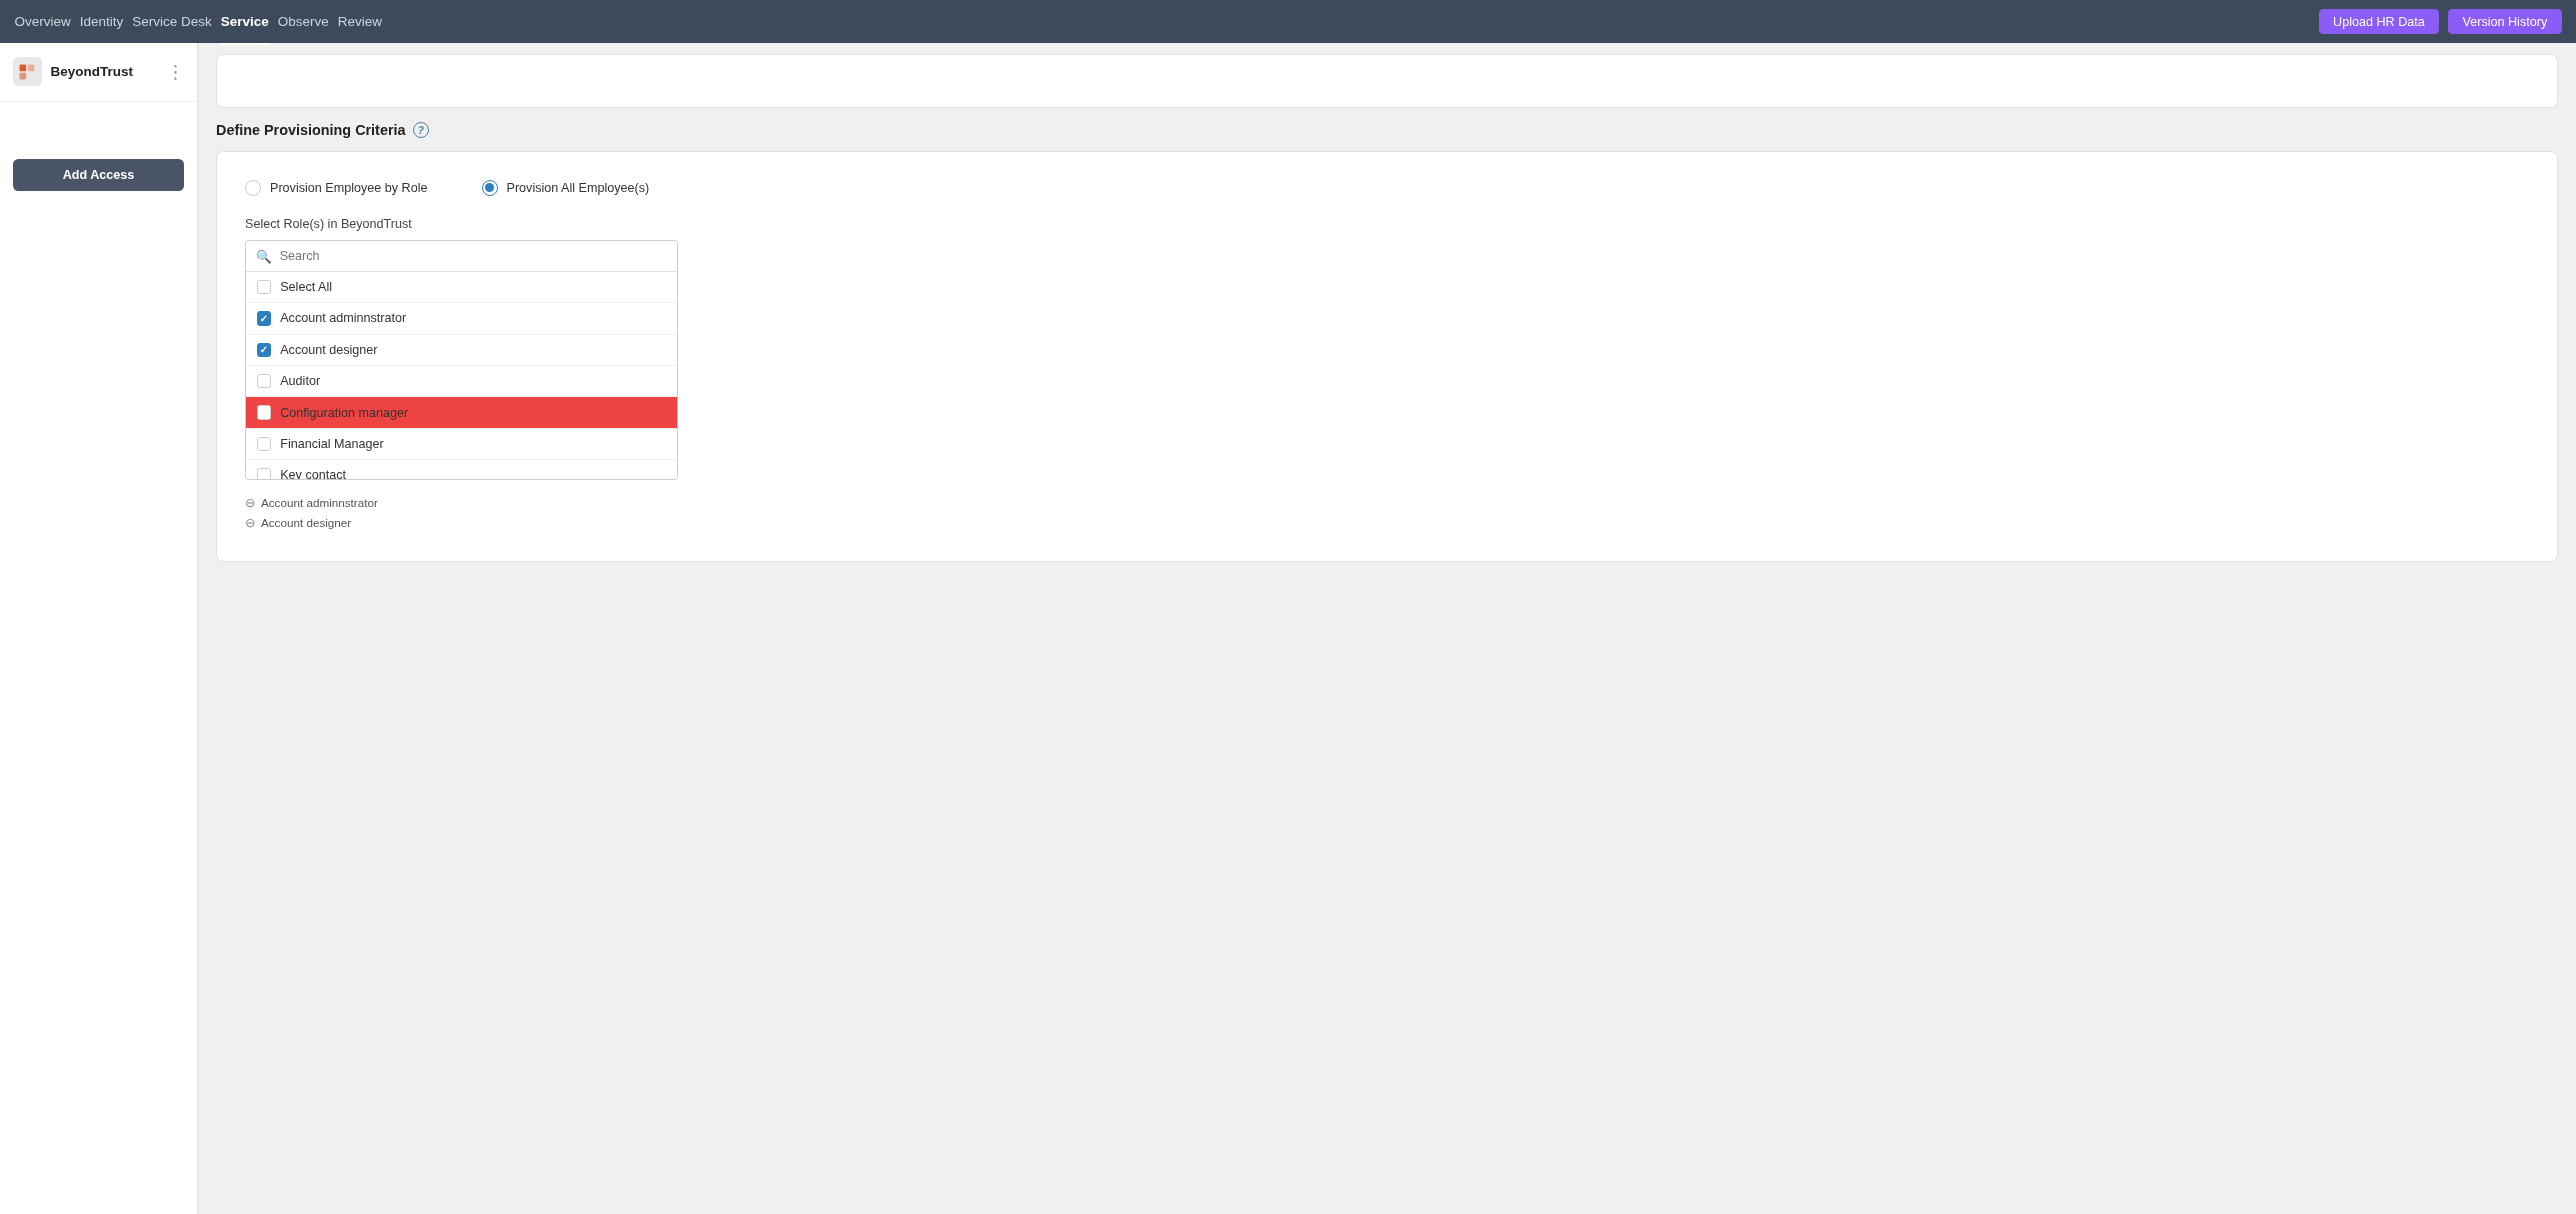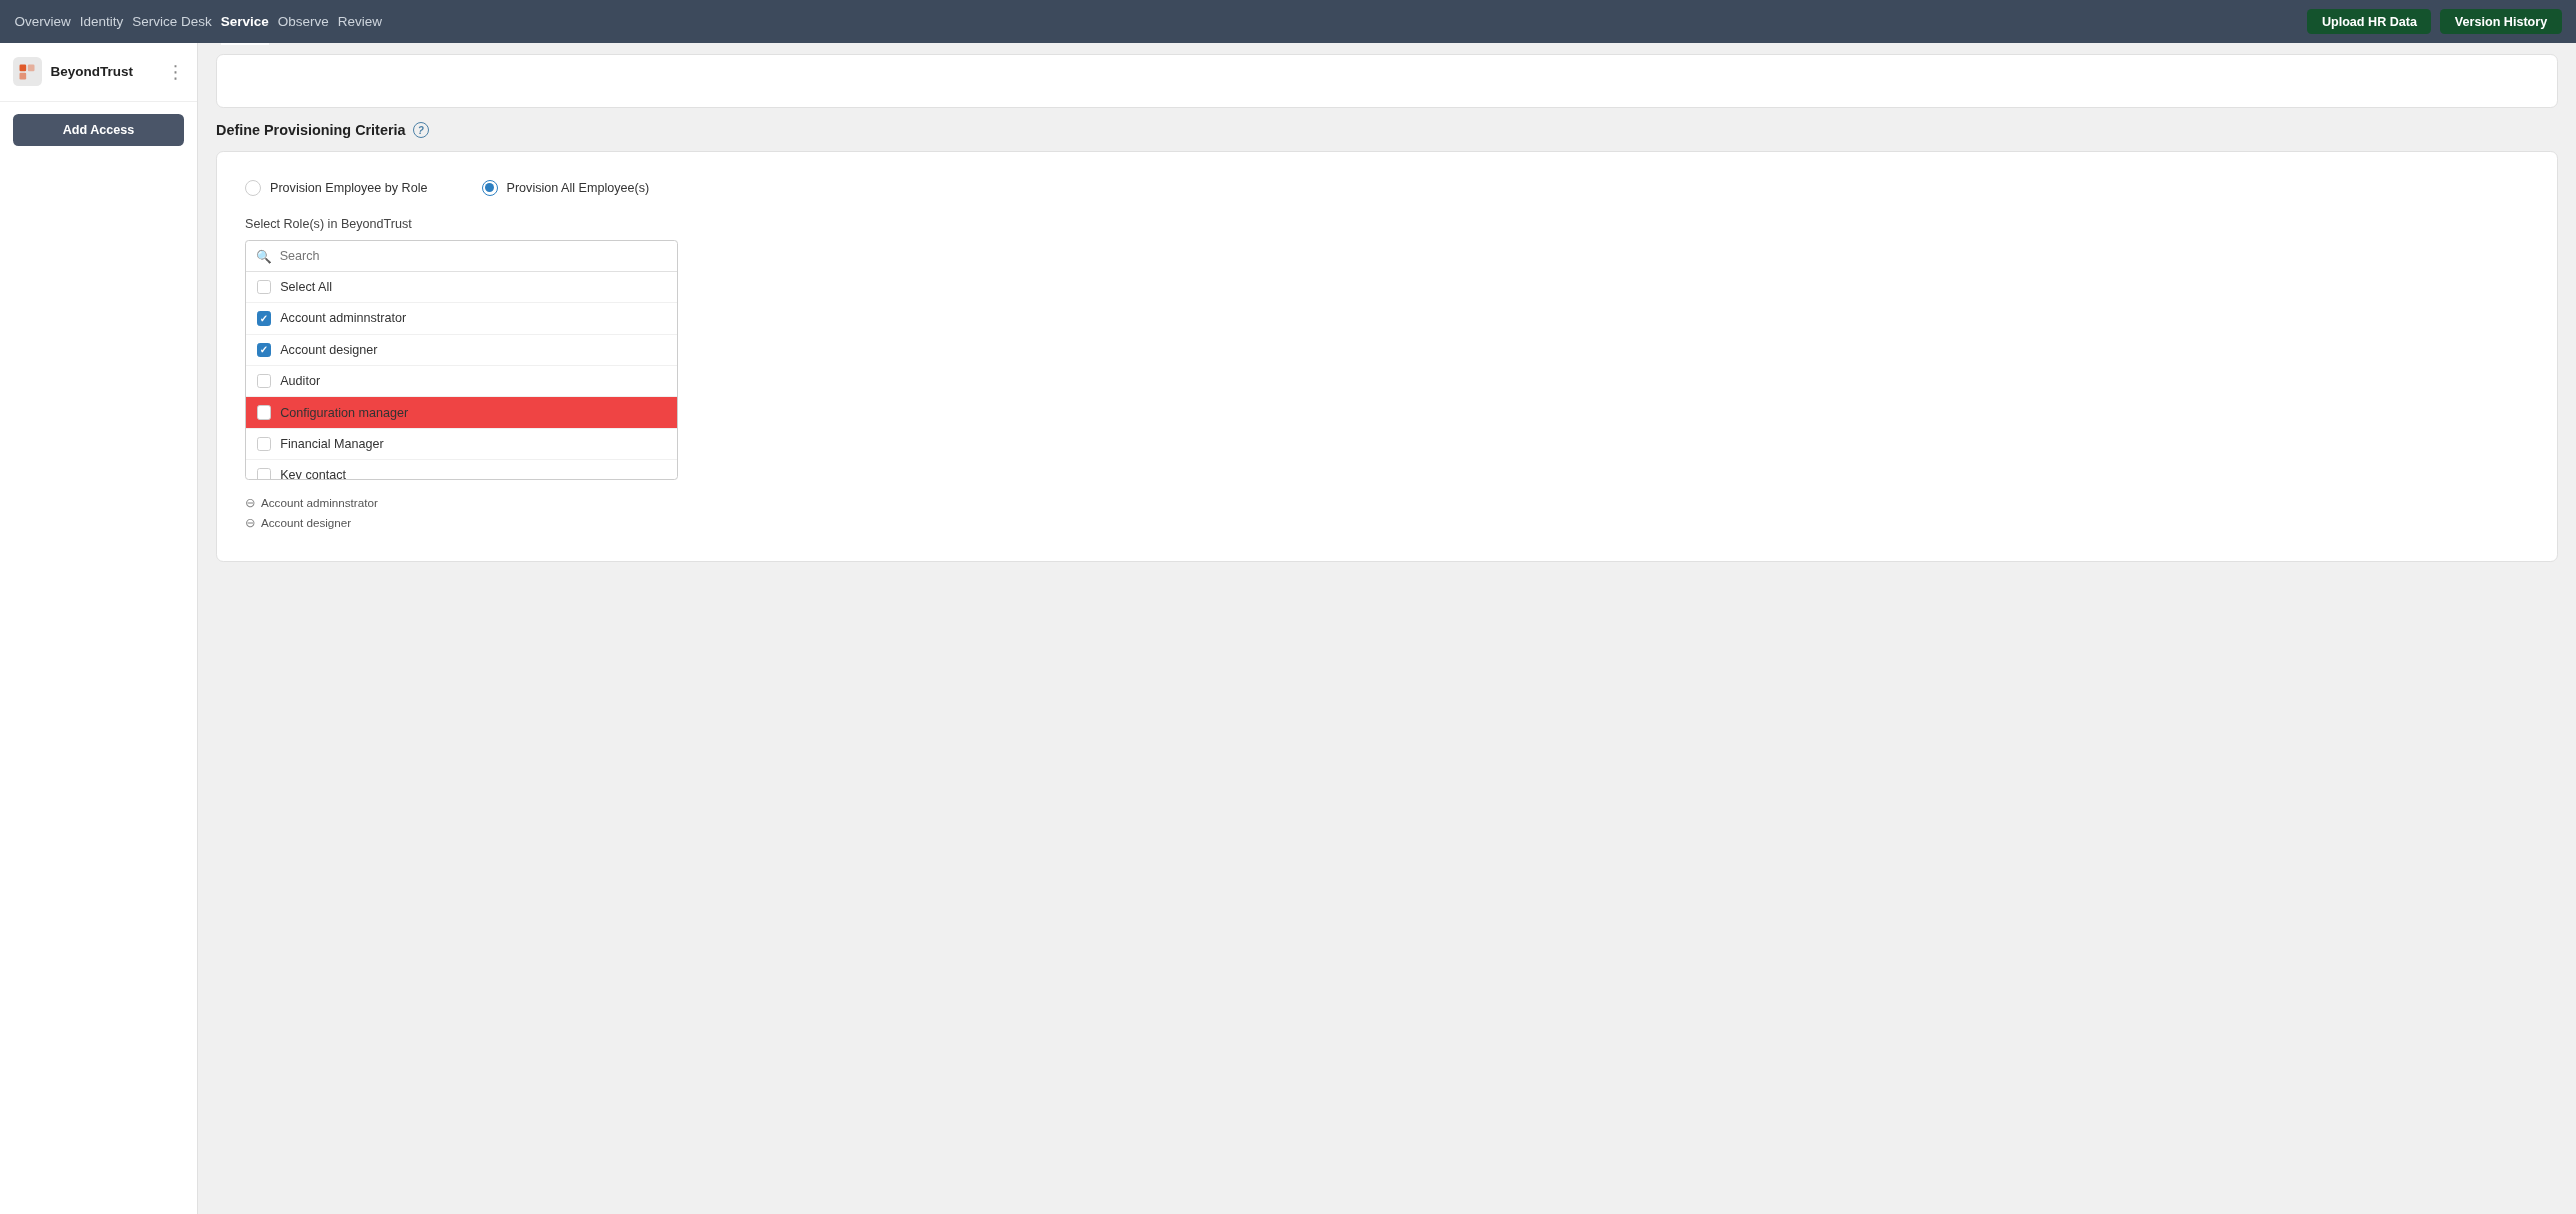--- a/index.html
+++ b/index.html
@@ -14,31 +14,31 @@
     .nav-item {
       color: #cdd4dc; font-size: 13.5px; cursor: pointer; padding: 3.6px 0; position: relative;
       text-decoration: none;
     }
     .nav-item.active { color: #fff; font-weight: 600; }
     .nav-item.active::after {
       content: ''; position: absolute; bottom: -12.6px; left: 0; right: 0; height: 2.7px; background: #fff;
     }
     .nav-actions { display: flex; gap: 9px; }
     .nav-btn {
-      background: #14532d; color: #fff; border: none; border-radius: 4.5px;
-      padding: 5.4px 14.4px; font-size: 12.6px; cursor: pointer; font-weight: 700;
+      background: #8b5cf6; color: #fff; border: none; border-radius: 4.5px;
+      padding: 5.4px 14.4px; font-size: 12.6px; cursor: pointer; font-weight: 400;
     }
 
     
     .layout { display: flex; height: 100vh; padding-top: 43px; }
 
     
     .sidebar {
       width: 198px; background: #fff; border-right: 0.9px solid #e0e0e0;
-      flex-shrink: 0; display: flex; flex-direction: column;
+      flex-shrink: 0; display: flex; flex-direction: column; gap: 45px;
     }
     .sidebar-header {
       display: flex; align-items: center; justify-content: space-between;
       padding: 14.4px 12.6px; border-bottom: 0.9px solid #eee;
     }
     .sidebar-logo { display: flex; align-items: center; gap: 9px; }
     .logo-icon {
       width: 29px; height: 29px; background: #e8e8e8; border-radius: 5.4px;
       display: flex; align-items: center; justify-content: center;
     }

